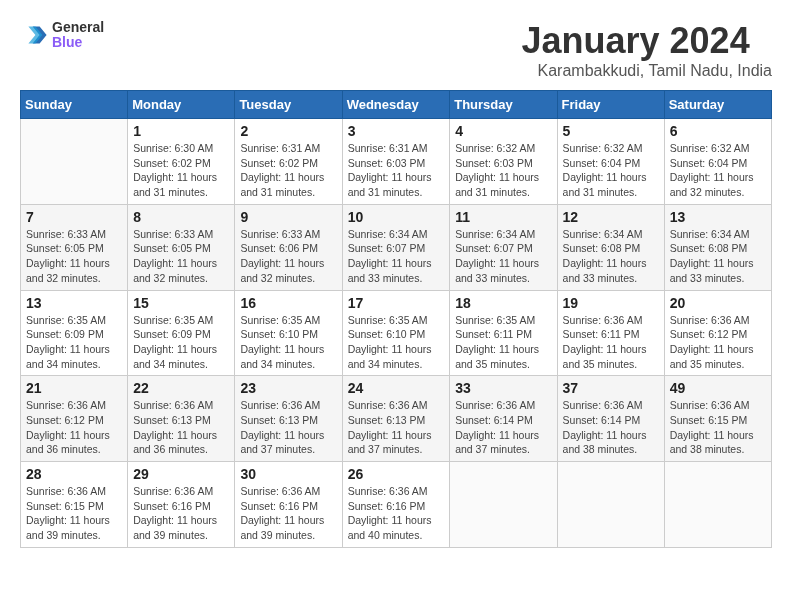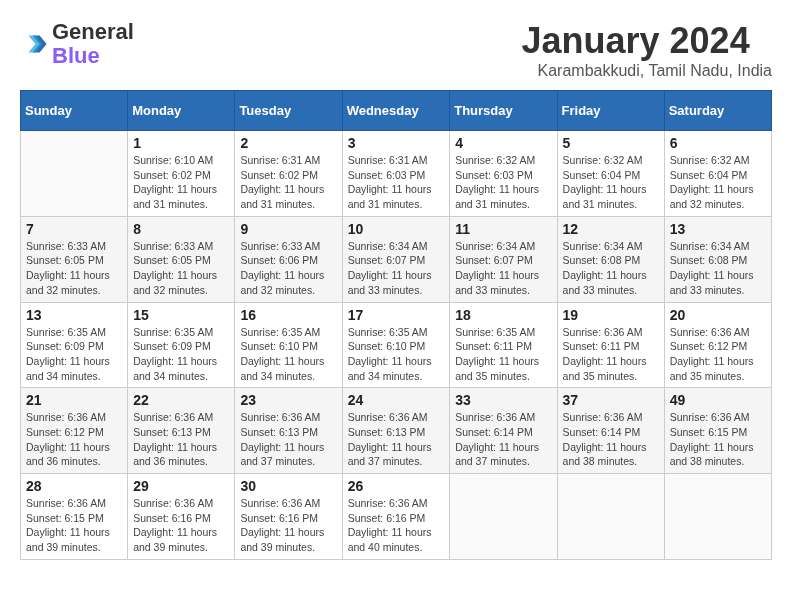--- a/index.html
+++ b/index.html
@@ -15,21 +15,21 @@
       justify-content: space-between;
       align-items: flex-start;
       margin-bottom: 10px;
     }
     .logo {
       display: flex;
       align-items: center;
       gap: 4px;
     }
     .logo-text {
-      font-size: 22px;
+      font-size: 14px;
       font-weight: bold;
       line-height: 1.1;
     }
     .logo-general { color: #333; }
     .logo-blue { color: #8b5cf6; }
     .logo-icon {
       width: 28px;
       height: 28px;
     }
     .title-section {
@@ -46,21 +46,21 @@
       padding-left: 16px;
     }
     table {
       width: 100%;
       border-collapse: collapse;
       font-size: 11px;
     }
     thead tr th {
       background-color: #2a6db5;
       color: #fff;
-      padding: 12px 4px;
+      padding: 6px 4px;
       text-align: left;
       font-size: 13px;
       font-weight: bold;
       border: 1px solid #1a5a9a;
     }
     tbody tr td {
       border: 1px solid #ccc;
       padding: 4px 5px;
       vertical-align: top;
       width: 108px;
@@ -116,21 +116,21 @@
         <th>Thursday</th>
         <th>Friday</th>
         <th>Saturday</th>
       </tr>
   </thead>
   <tbody id="calendar-body">
   <tr>
         <td class="empty"></td>
         <td>
           <span class="day-number">1</span>
-          <div class="day-info" style="white-space: pre-line;">Sunrise: 6:10 AM
+          <div class="day-info" style="white-space: pre-line;">Sunrise: 6:30 AM
 Sunset: 6:02 PM
 Daylight: 11 hours
 and 31 minutes.</div>
         </td>
         <td>
           <span class="day-number">2</span>
           <div class="day-info" style="white-space: pre-line;">Sunrise: 6:31 AM
 Sunset: 6:02 PM
 Daylight: 11 hours
 and 31 minutes.</div>

